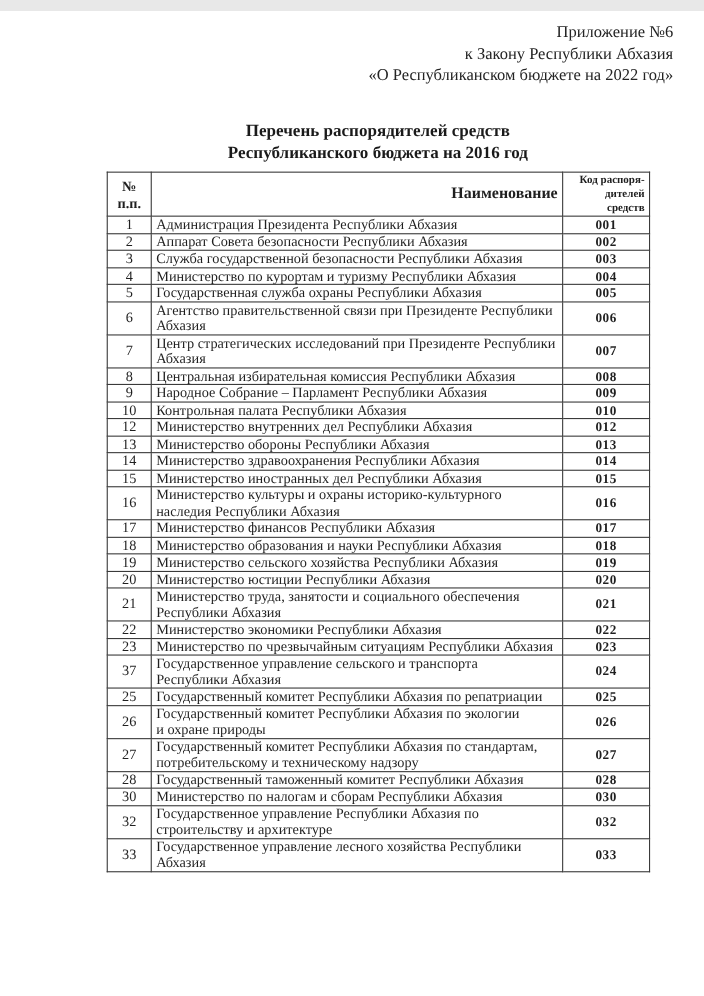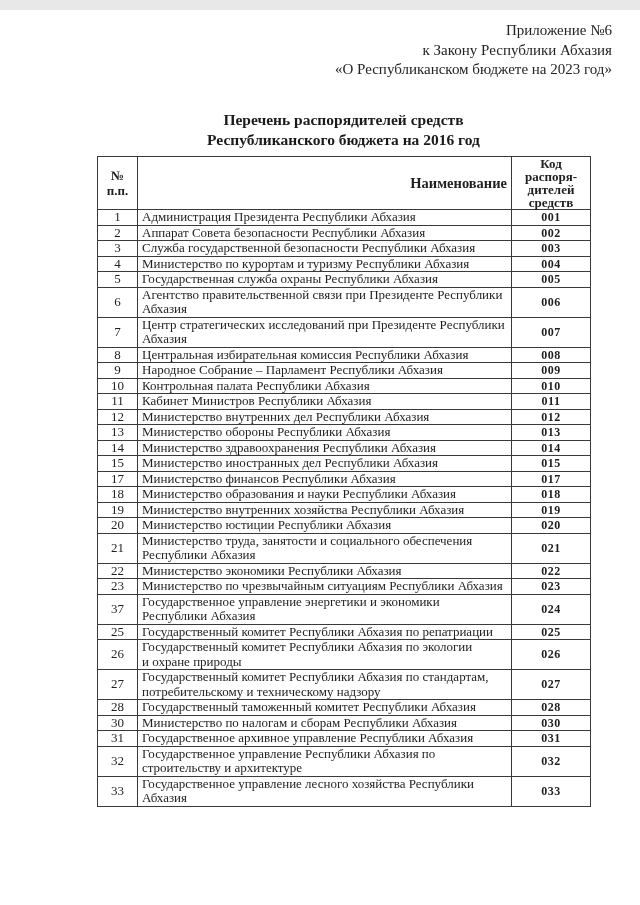--- a/index.html
+++ b/index.html
@@ -59,24 +59,24 @@
     line-height: 15px;
     text-align: center;
     white-space: pre-line;
   }
   th.h-name {
     font-size: 14.5px;
     font-weight: bold;
     text-align: right;
   }
   th.h-code {
-    font-size: 13px;
+    font-size: 10px;
     font-weight: bold;
     line-height: 13px;
-    text-align: center;
+    text-align: right;
     white-space: pre-line;
     font-family: Liberation Serif, serif;
   }
   td.c-num-cell {
     text-align: center;
     font-size: 13px;
     line-height: 14.5px;
   }
   td.c-name-cell {
     font-size: 13px;
@@ -94,21 +94,21 @@
   tr.h-row th { height: 32px; }
 </style>
 </head>
 <body>
 
 <div class="page">
 
   <div class="doc-header">
     <div>Приложение №6</div>
     <div>к Закону Республики Абхазия</div>
-    <div>«О Республиканском бюджете на 2023 год»</div>
+    <div>«О Республиканском бюджете на 2022 год»</div>
   </div>
 
   <div class="doc-title">
     <div>Перечень распорядителей средств</div>
     <div>Республиканского бюджета на 2016 год</div>
   </div>
 
   <table class="registry">
     <colgroup>
       <col class="c-num">
@@ -171,57 +171,58 @@
           <td class="c-num-cell">9</td>
           <td class="c-name-cell">Народное Собрание – Парламент Республики Абхазия</td>
           <td class="c-code-cell">009</td>
         </tr>
         <tr>
           <td class="c-num-cell">10</td>
           <td class="c-name-cell">Контрольная палата Республики Абхазия</td>
           <td class="c-code-cell">010</td>
         </tr>
         <tr>
-          <td class="c-num-cell">11</td>
-          <td class="c-name-cell">Кабинет Министров Республики Абхазия</td>
-          <td class="c-code-cell">011</td>
-        </tr>
-        <tr>
           <td class="c-num-cell">12</td>
           <td class="c-name-cell">Министерство внутренних дел Республики Абхазия</td>
           <td class="c-code-cell">012</td>
         </tr>
         <tr>
           <td class="c-num-cell">13</td>
           <td class="c-name-cell">Министерство обороны Республики Абхазия</td>
           <td class="c-code-cell">013</td>
         </tr>
         <tr>
           <td class="c-num-cell">14</td>
           <td class="c-name-cell">Министерство здравоохранения Республики Абхазия</td>
           <td class="c-code-cell">014</td>
         </tr>
         <tr>
           <td class="c-num-cell">15</td>
           <td class="c-name-cell">Министерство иностранных дел Республики Абхазия</td>
           <td class="c-code-cell">015</td>
         </tr>
         <tr>
+          <td class="c-num-cell">16</td>
+          <td class="c-name-cell">Министерство культуры и охраны историко-культурного
+наследия Республики Абхазия</td>
+          <td class="c-code-cell">016</td>
+        </tr>
+        <tr>
           <td class="c-num-cell">17</td>
           <td class="c-name-cell">Министерство финансов Республики Абхазия</td>
           <td class="c-code-cell">017</td>
         </tr>
         <tr>
           <td class="c-num-cell">18</td>
           <td class="c-name-cell">Министерство образования и науки Республики Абхазия</td>
           <td class="c-code-cell">018</td>
         </tr>
         <tr>
           <td class="c-num-cell">19</td>
-          <td class="c-name-cell">Министерство внутренних хозяйства Республики Абхазия</td>
+          <td class="c-name-cell">Министерство сельского хозяйства Республики Абхазия</td>
           <td class="c-code-cell">019</td>
         </tr>
         <tr>
           <td class="c-num-cell">20</td>
           <td class="c-name-cell">Министерство юстиции Республики Абхазия</td>
           <td class="c-code-cell">020</td>
         </tr>
         <tr>
           <td class="c-num-cell">21</td>
           <td class="c-name-cell">Министерство труда, занятости и социального обеспечения
@@ -233,21 +234,21 @@
           <td class="c-name-cell">Министерство экономики Республики Абхазия</td>
           <td class="c-code-cell">022</td>
         </tr>
         <tr>
           <td class="c-num-cell">23</td>
           <td class="c-name-cell">Министерство по чрезвычайным ситуациям Республики Абхазия</td>
           <td class="c-code-cell">023</td>
         </tr>
         <tr>
           <td class="c-num-cell">37</td>
-          <td class="c-name-cell">Государственное управление энергетики и экономики
+          <td class="c-name-cell">Государственное управление сельского и транспорта
 Республики Абхазия</td>
           <td class="c-code-cell">024</td>
         </tr>
         <tr>
           <td class="c-num-cell">25</td>
           <td class="c-name-cell">Государственный комитет Республики Абхазия по репатриации</td>
           <td class="c-code-cell">025</td>
         </tr>
         <tr>
           <td class="c-num-cell">26</td>
@@ -265,25 +266,20 @@
           <td class="c-num-cell">28</td>
           <td class="c-name-cell">Государственный таможенный комитет Республики Абхазия</td>
           <td class="c-code-cell">028</td>
         </tr>
         <tr>
           <td class="c-num-cell">30</td>
           <td class="c-name-cell">Министерство по налогам и сборам Республики Абхазия</td>
           <td class="c-code-cell">030</td>
         </tr>
         <tr>
-          <td class="c-num-cell">31</td>
-          <td class="c-name-cell">Государственное архивное управление Республики Абхазия</td>
-          <td class="c-code-cell">031</td>
-        </tr>
-        <tr>
           <td class="c-num-cell">32</td>
           <td class="c-name-cell">Государственное управление Республики Абхазия по
 строительству и архитектуре</td>
           <td class="c-code-cell">032</td>
         </tr>
         <tr>
           <td class="c-num-cell">33</td>
           <td class="c-name-cell">Государственное управление лесного хозяйства Республики
 Абхазия</td>
           <td class="c-code-cell">033</td>

